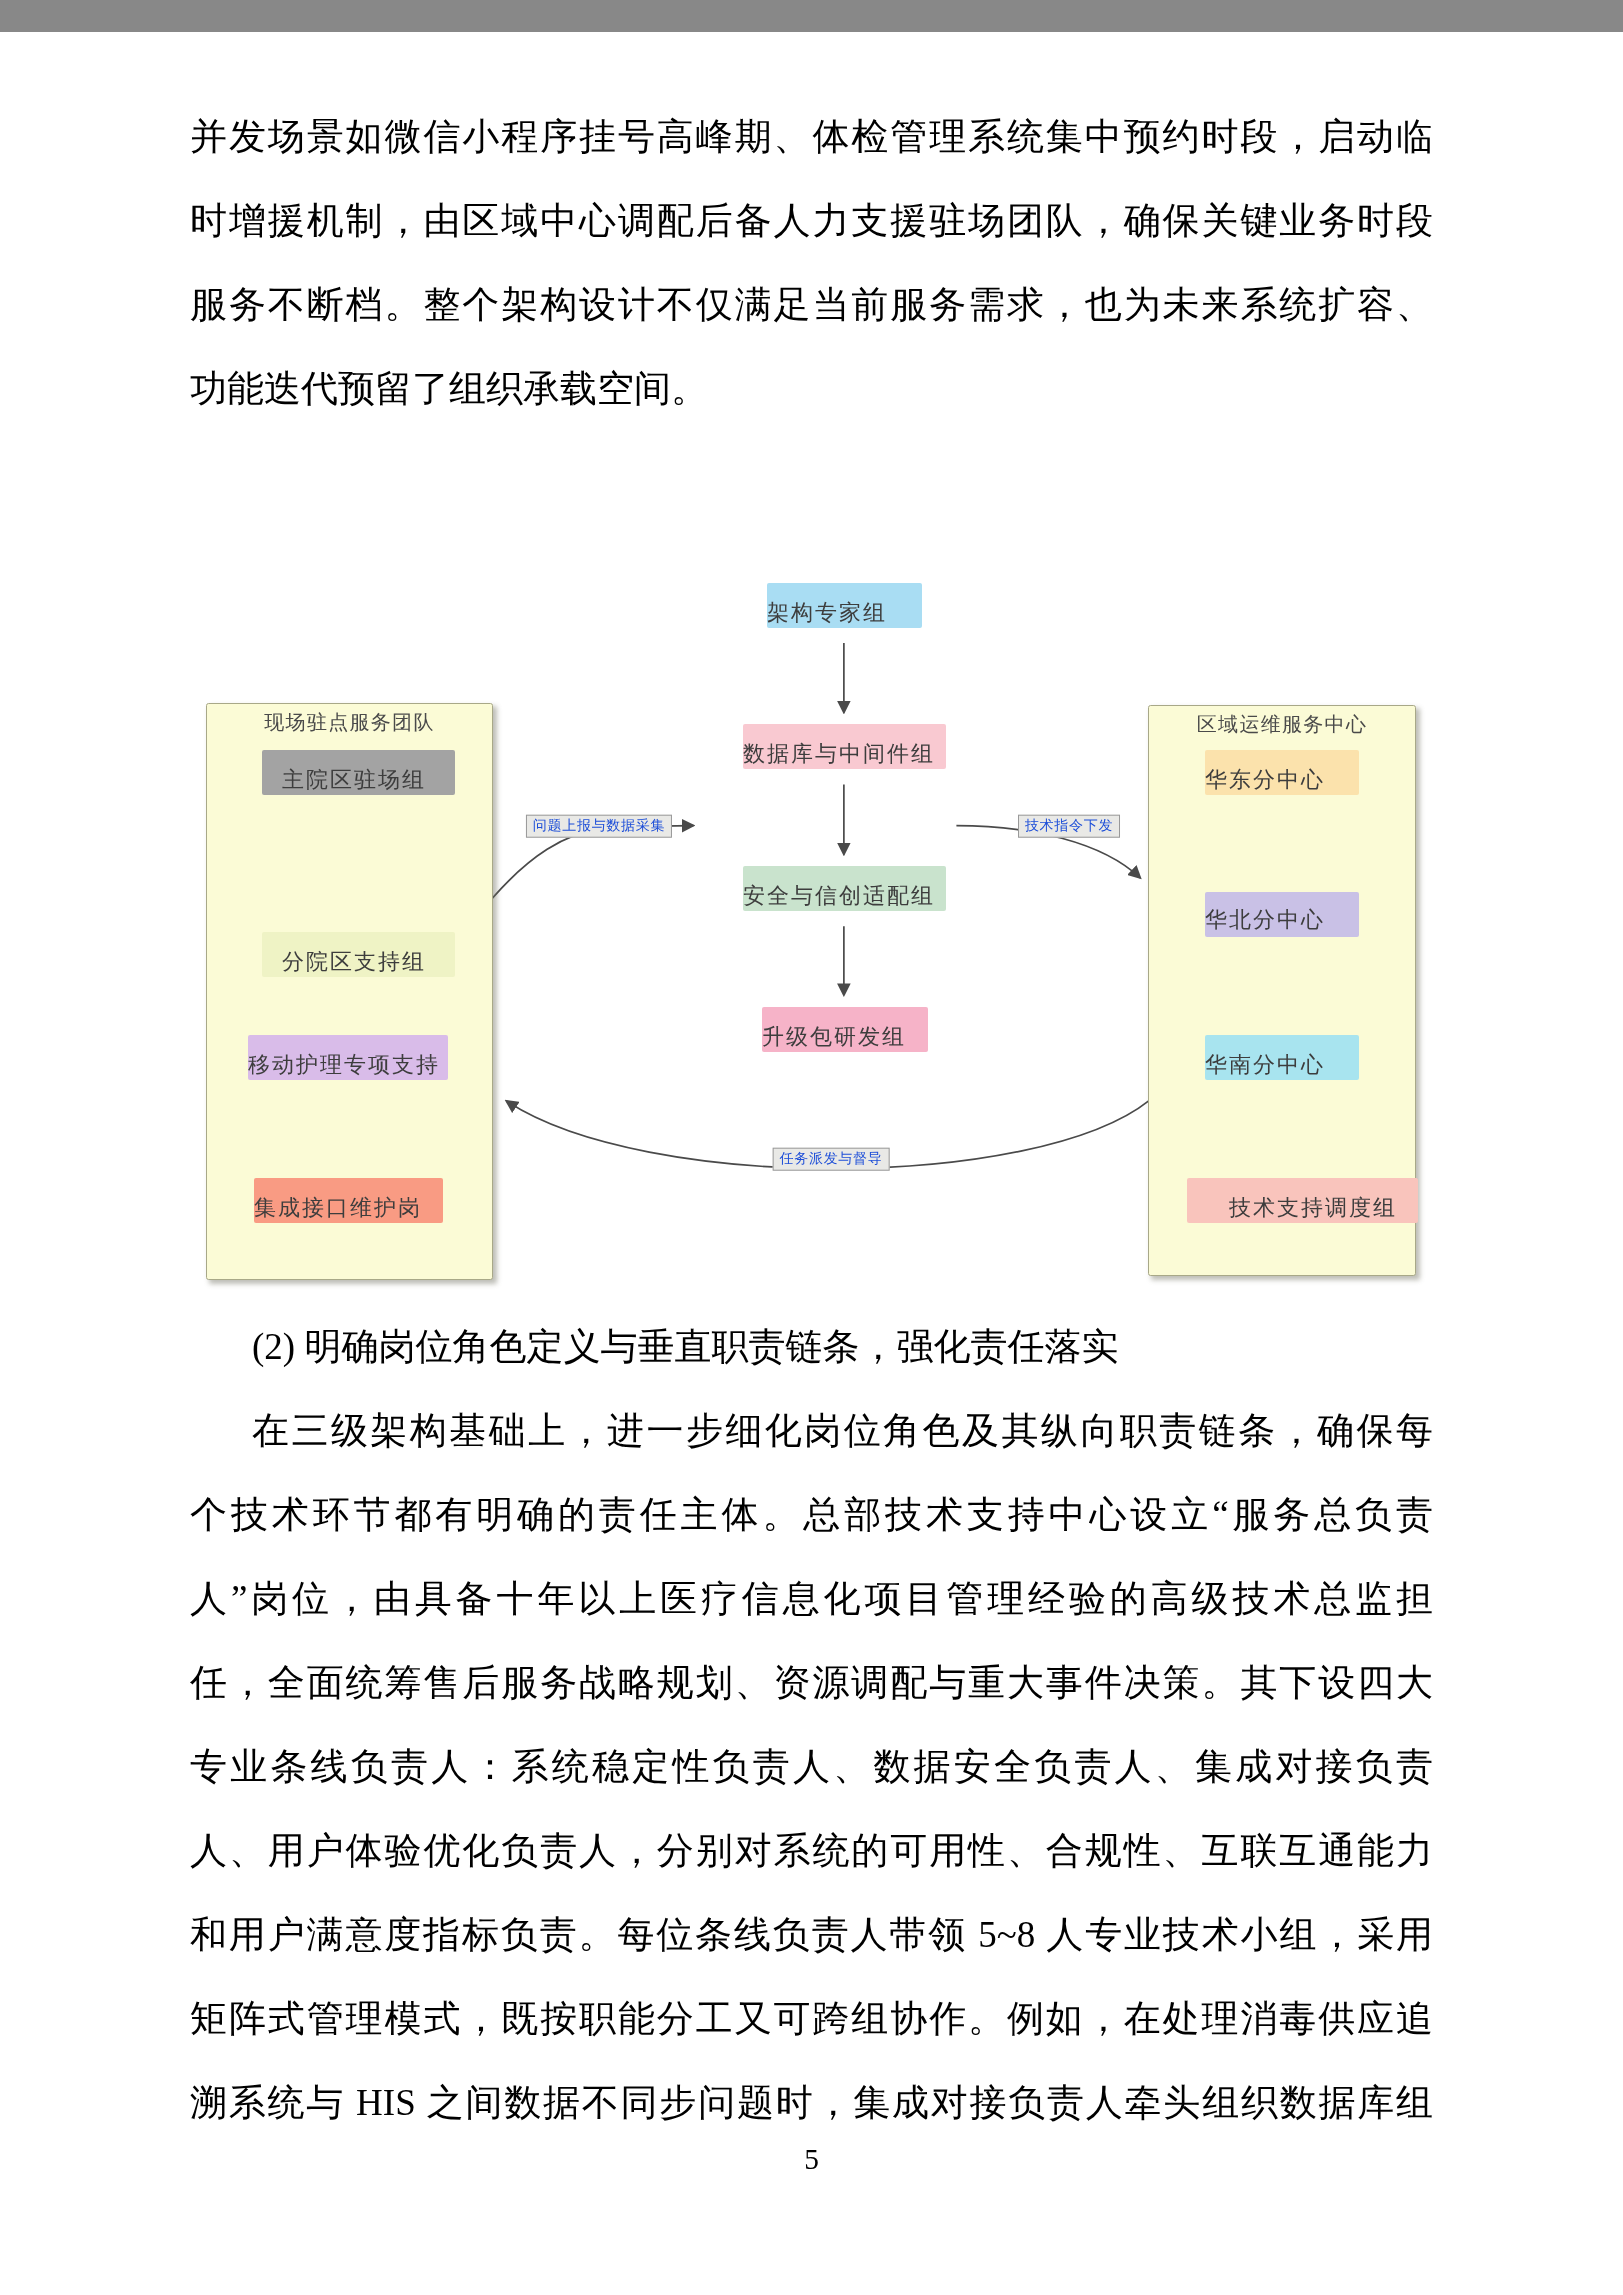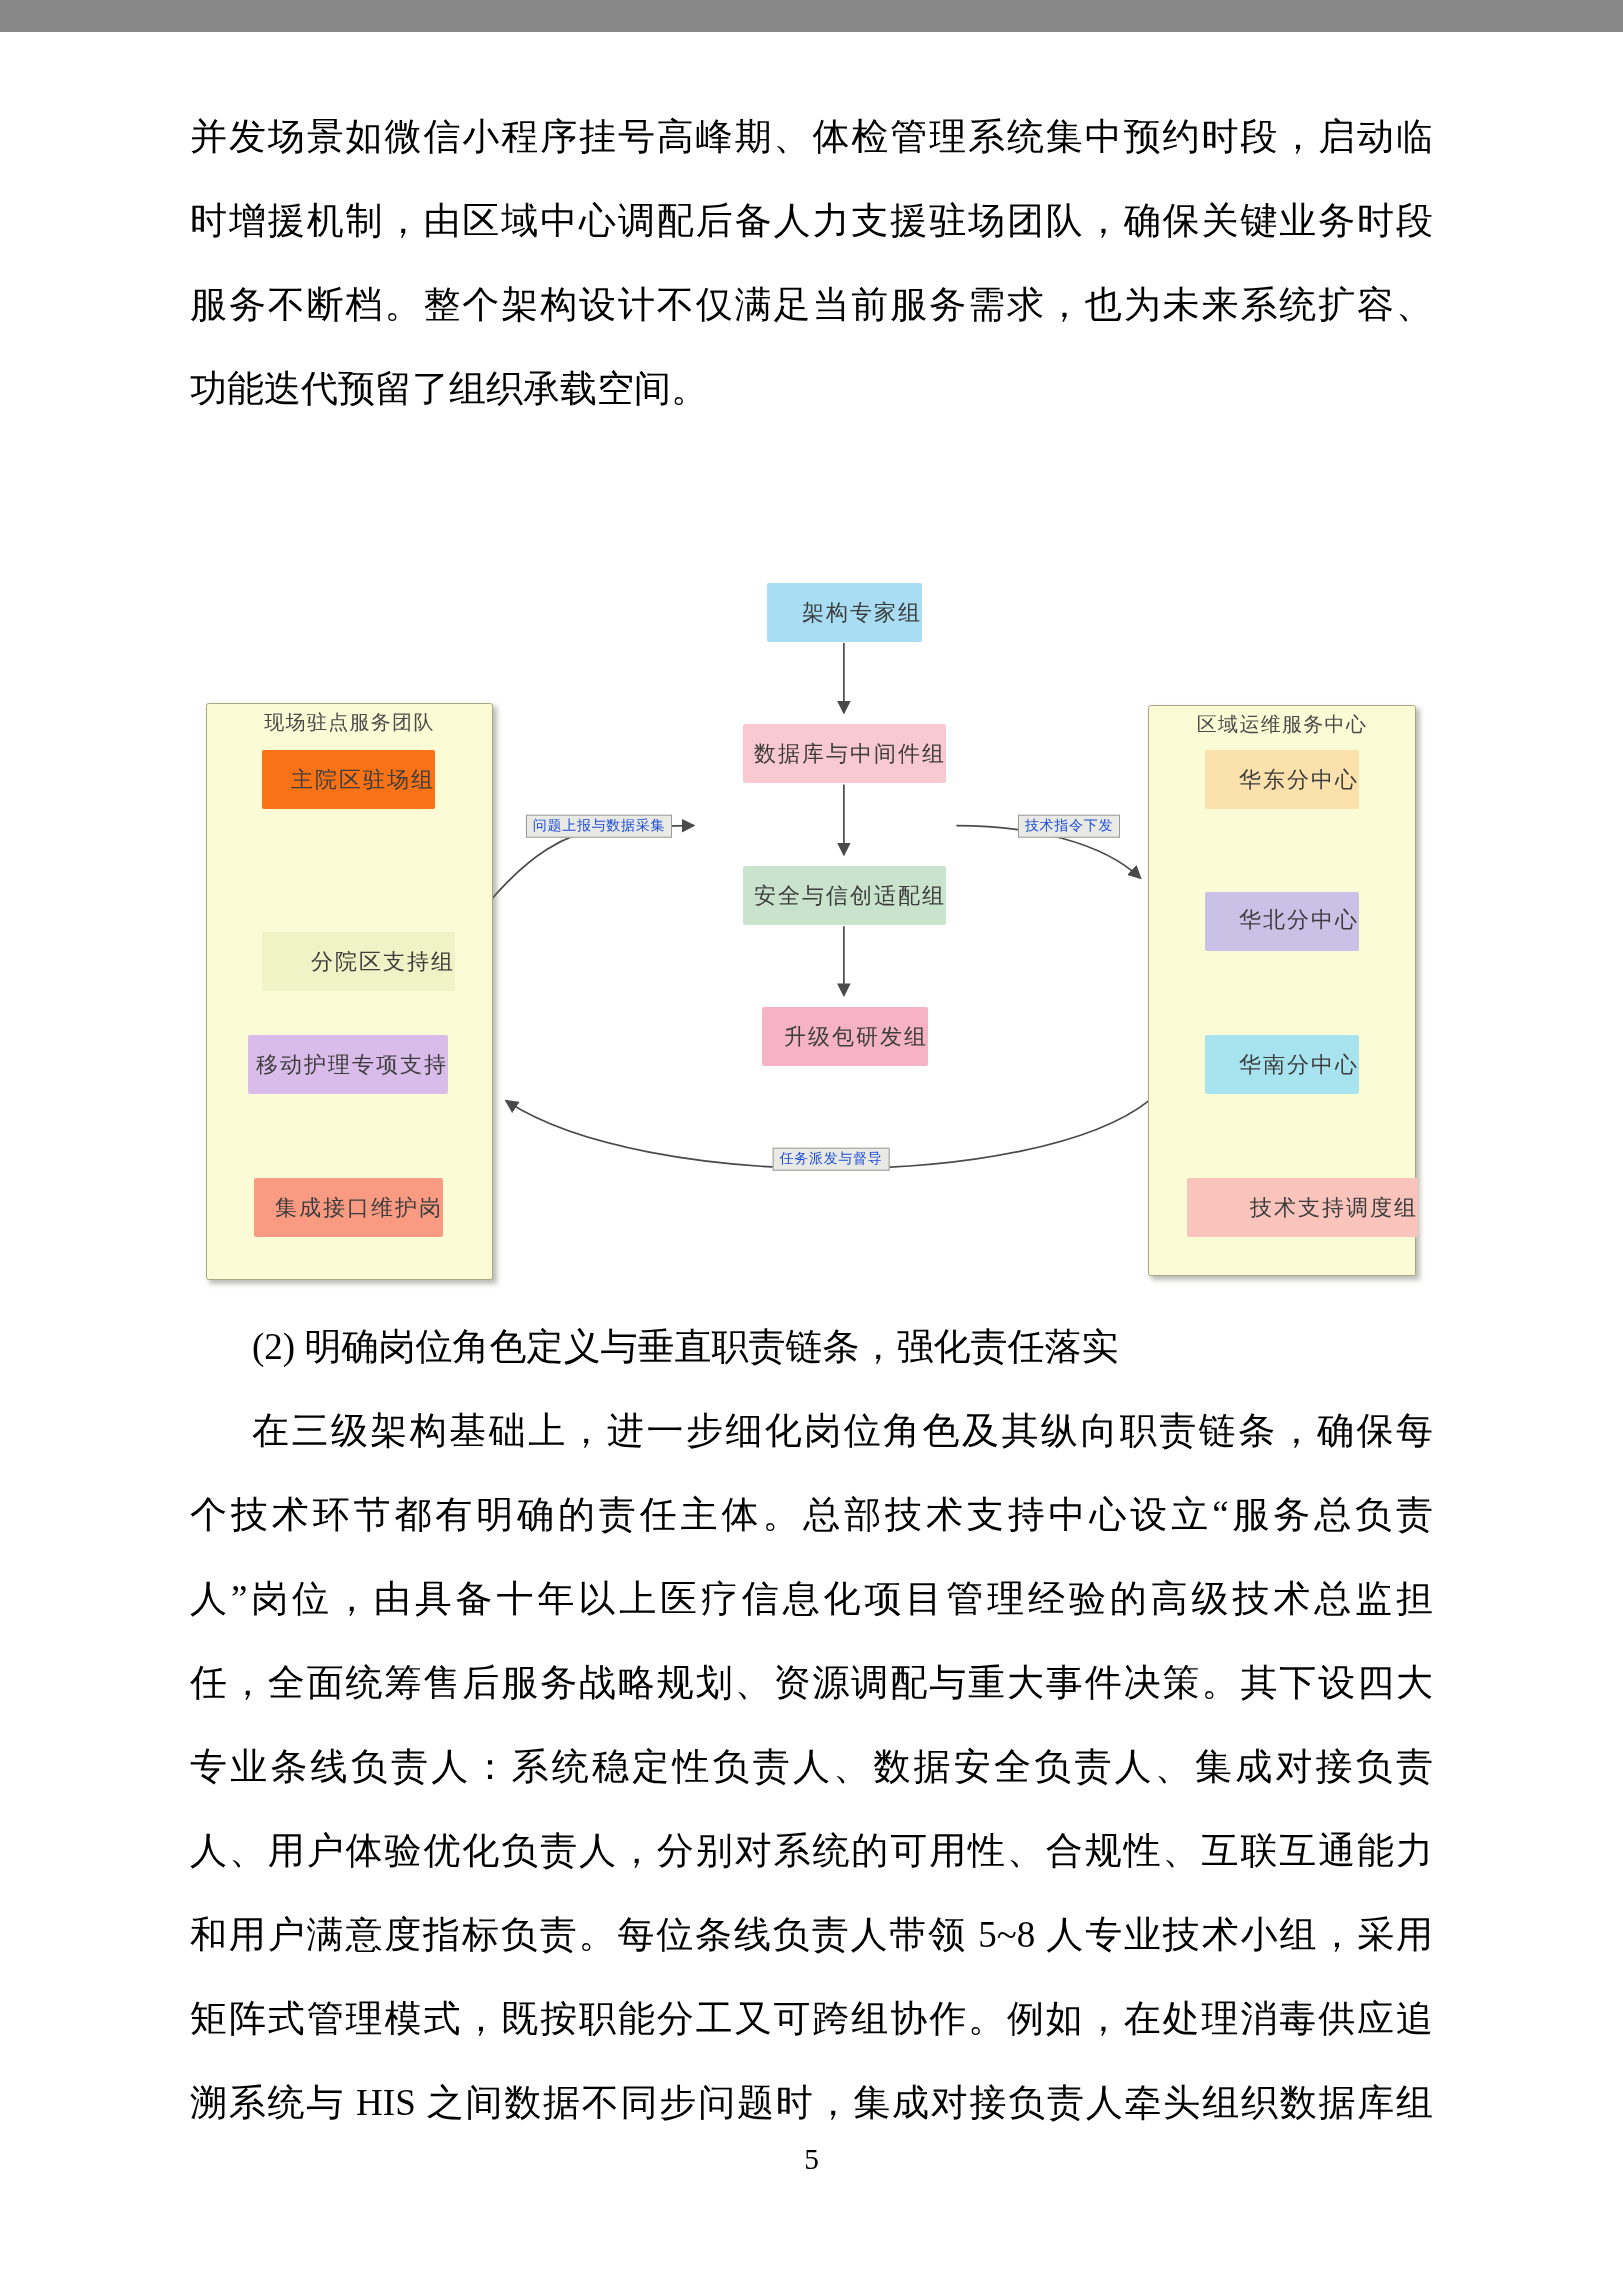--- a/index.html
+++ b/index.html
@@ -17,21 +17,21 @@
     font-size:29.4px;line-height:39px;}
   
   .dg-layer{position:absolute;left:0;top:0;width:1623px;height:2295px;pointer-events:none;}
   .group{
     position:absolute;border:1.3px solid #a8a888;border-radius:2.6px;
     box-shadow:3.3px 3.9px 5.2px rgba(110,110,95,.45);
     font-family:"Liberation Sans","DejaVu Sans",sans-serif;
   }
   .gtitle{margin-top:5.2px;text-align:center;font-size:20px;color:#4a4a4a;letter-spacing:1.3px;}
   .node{
-    position:absolute;height:59px;line-height:59px;text-align:right;
+    position:absolute;height:45px;line-height:59px;text-align:left;
     font-family:"Liberation Sans","DejaVu Sans",sans-serif;
     font-size:22px;color:#3d3d3d;letter-spacing:2px;border-radius:2px;
   }
   .edge-label{
     position:absolute;transform:translate(-50%,-50%);
     font-family:Liberation Mono, monospace;
     font-size:14px;color:#1d4ed8;background:#e9e9e6;border:0.7px solid #999;
     padding:1.3px 5.9px;white-space:nowrap;letter-spacing:0.7px;
   }
 </style>
@@ -73,21 +73,21 @@
     </g>
   </svg>
 
   <div class="group" style="left: 206px; top: 671px; width: 285px; height: 575px; background-color: rgb(251, 251, 214);">
     <div class="gtitle">现场驻点服务团队</div>
   </div>
   <div class="group" style="left: 1148px; top: 673px; width: 266px; height: 569px; background-color: rgb(251, 251, 214);">
     <div class="gtitle">区域运维服务中心</div>
   </div>
 
-  <div class="node" style="left: 262px; top: 718px; width: 173px; background-color: #f97316;">主院区驻场组</div>
+  <div class="node" style="left: 262px; top: 718px; width: 173px; background-color: #a3a3a3; padding-left: 20px;">主院区驻场组</div>
   <div class="node" style="left: 262px; top: 900px; width: 173px; background-color: rgb(239, 243, 197); padding-left: 20px;">分院区支持组</div>
   <div class="node" style="left: 248px; top: 1003px; width: 200px; background-color: rgb(217, 188, 233);">移动护理专项支持</div>
   <div class="node" style="left: 254px; top: 1146px; width: 189px; background-color: rgb(249, 155, 131);">集成接口维护岗</div>
 
   <div class="node" style="left: 767px; top: 551px; width: 155px; background-color: rgb(169, 221, 243);">架构专家组</div>
   <div class="node" style="left: 743px; top: 692px; width: 203px; background-color: rgb(249, 201, 209);">数据库与中间件组</div>
   <div class="node" style="left: 743px; top: 834px; width: 203px; background-color: rgb(201, 227, 205);">安全与信创适配组</div>
   <div class="node" style="left: 762px; top: 975px; width: 166px; background-color: rgb(246, 179, 200);">升级包研发组</div>
 
   <div class="node" style="left: 1205px; top: 718px; width: 154px; background-color: rgb(251, 226, 172);">华东分中心</div>

